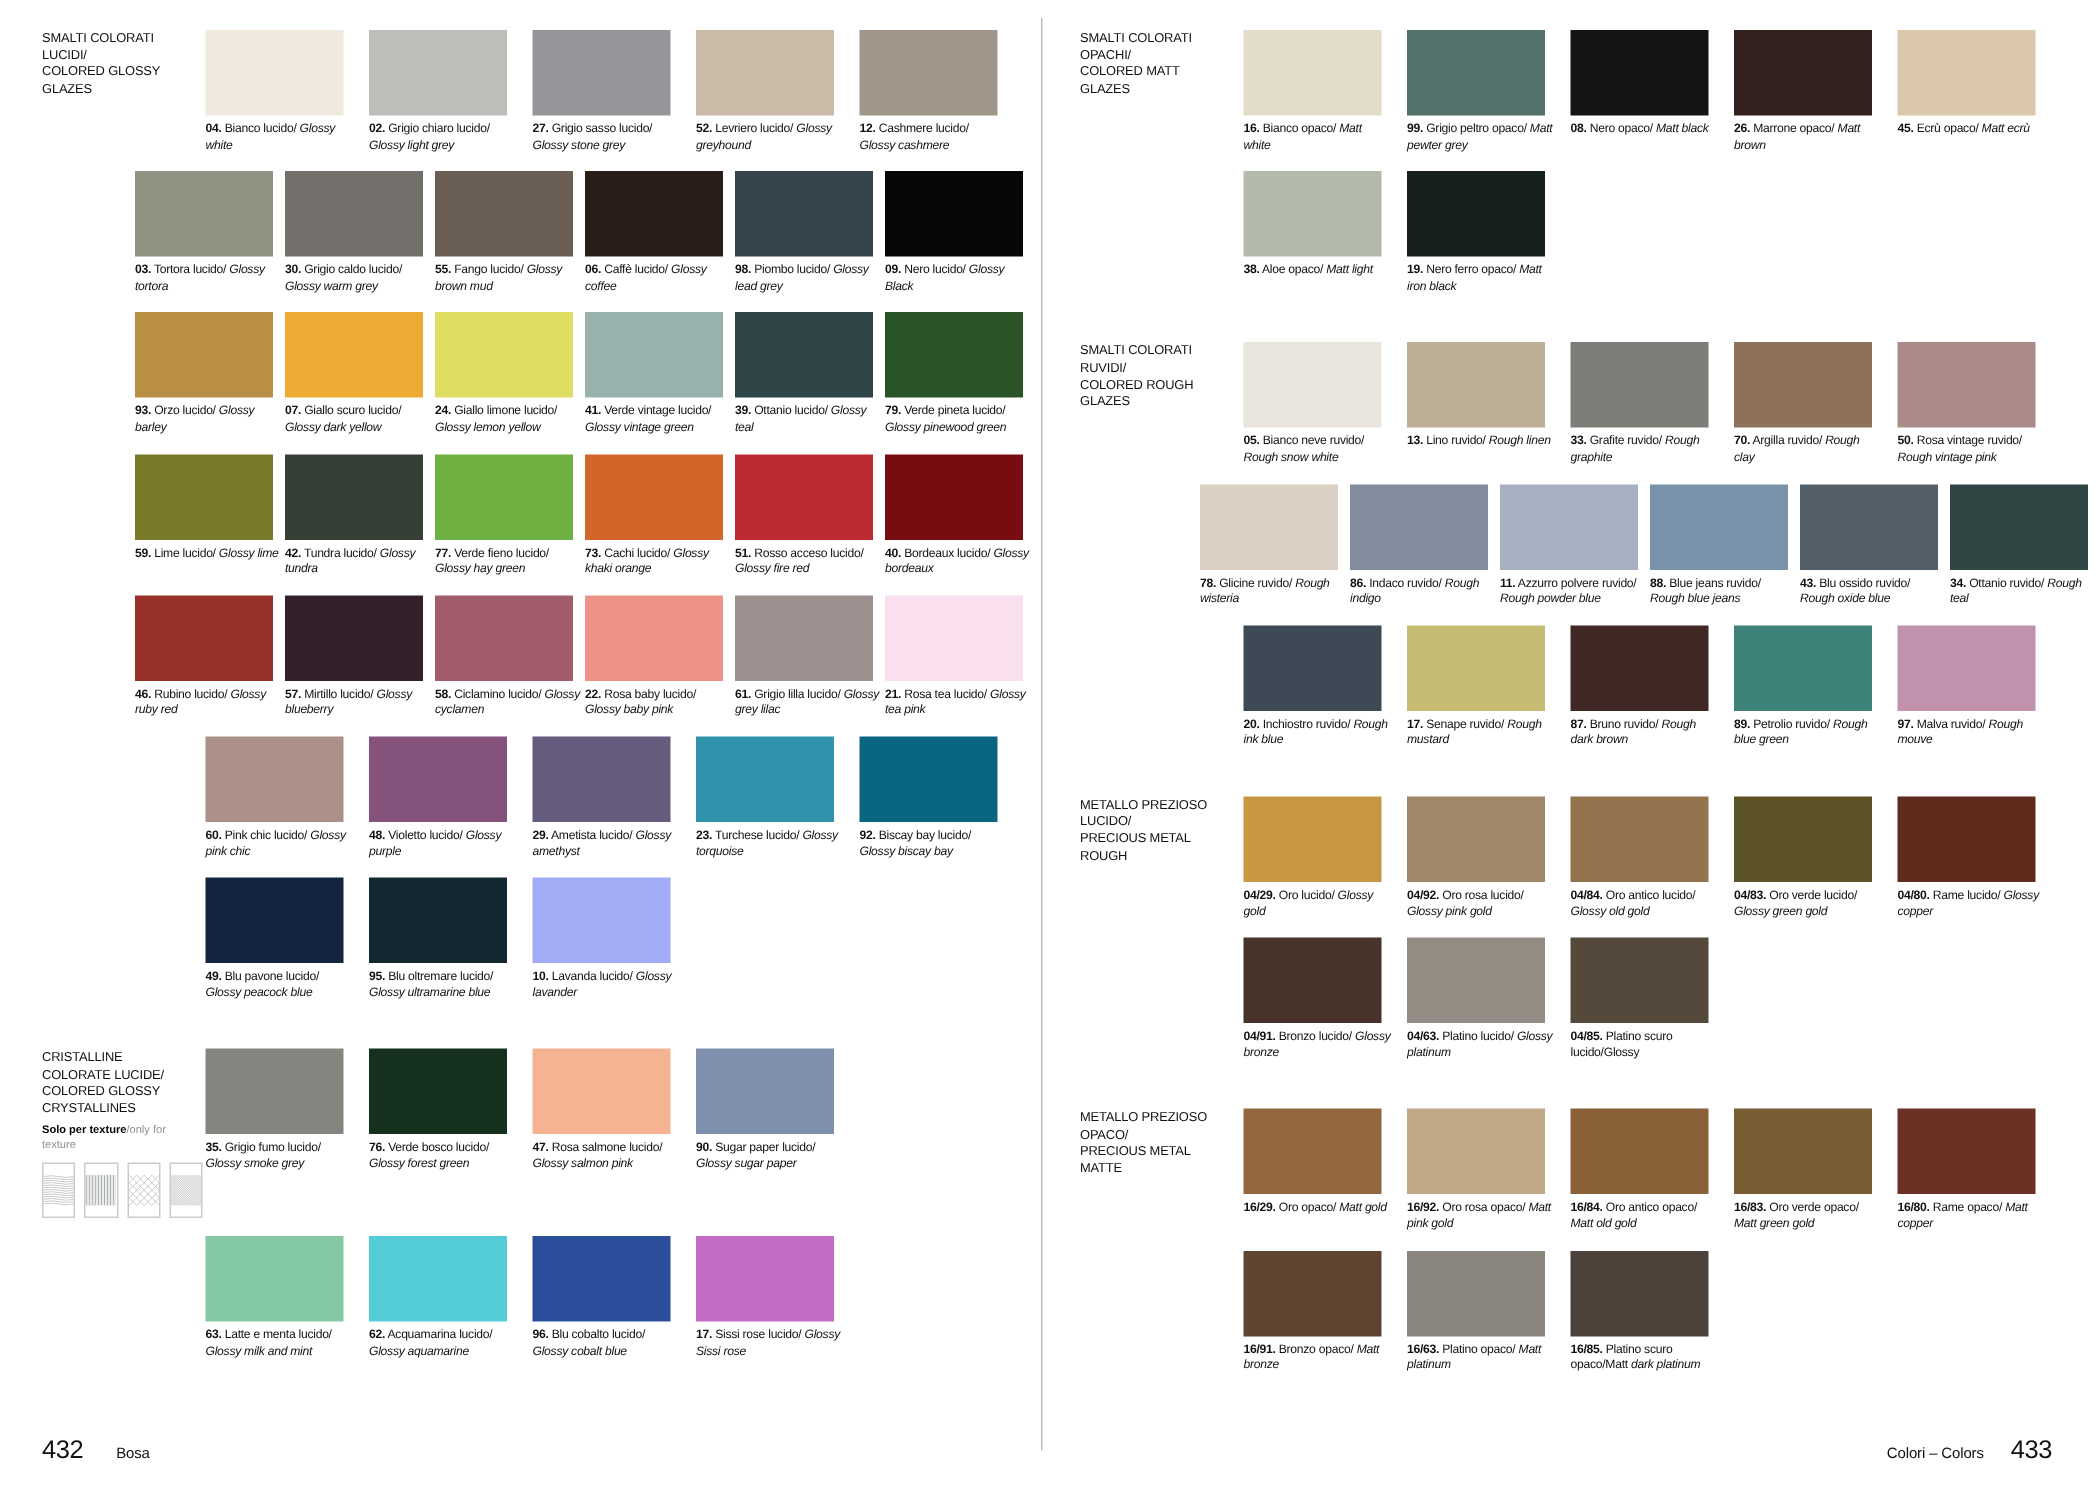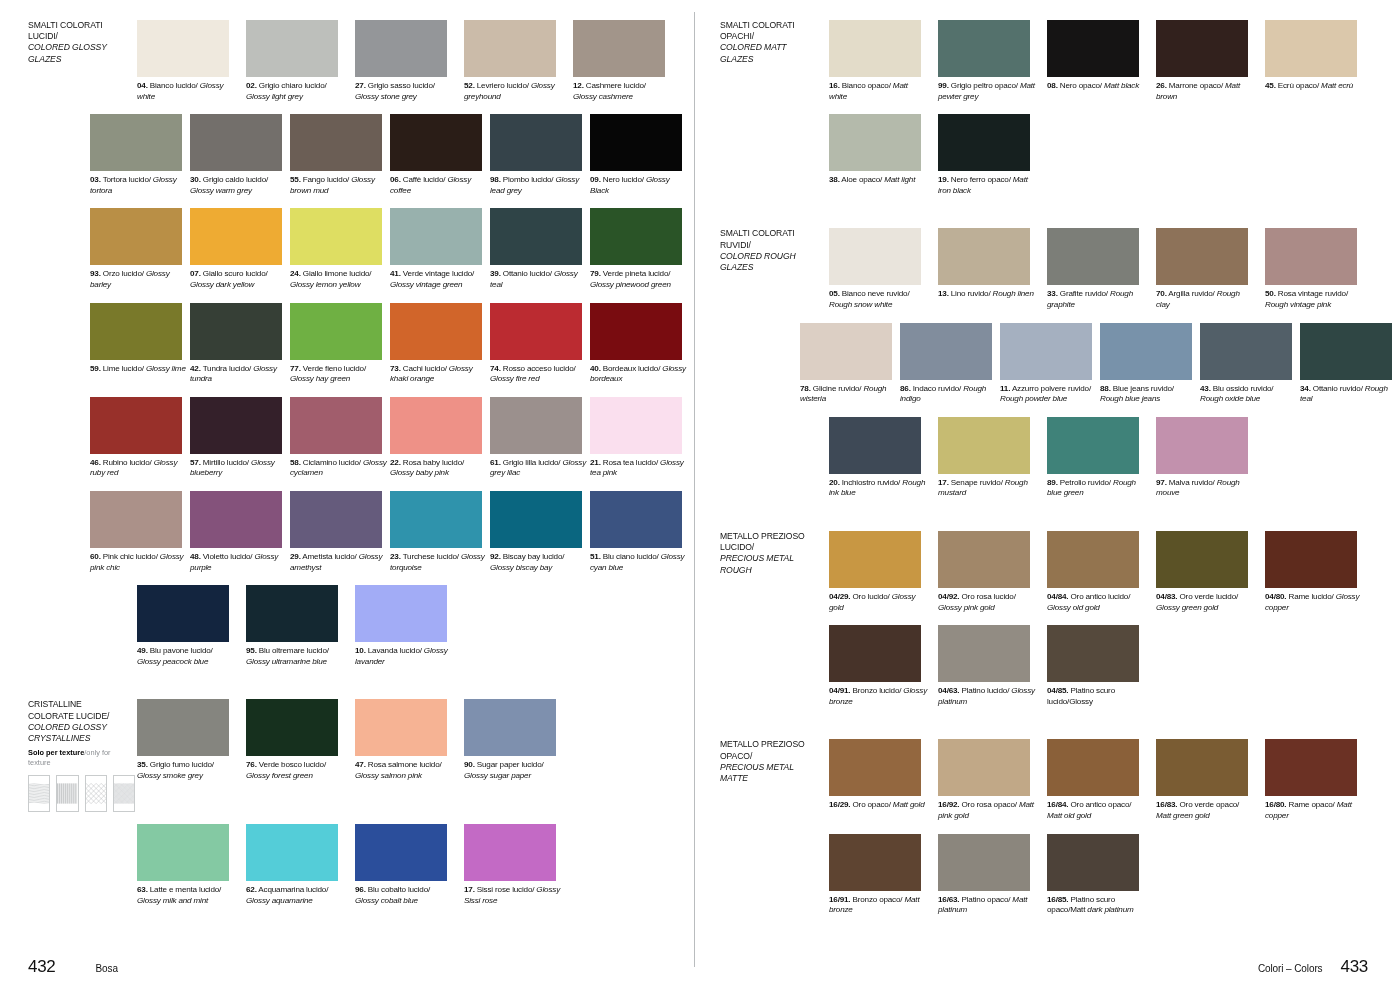--- a/index.html
+++ b/index.html
@@ -41,33 +41,33 @@
   .cap i { font-style: italic; }
 
   
   .sect-head {
     font-size: 8.6px;
     line-height: 11.2px;
     color: #111;
     letter-spacing: -0.1px;
     width: 100px;
   }
-  .sect-head .ita { font-style: italic; }
+  .sect-head .ita { }
   .sub-note { font-size: 7.4px; line-height: 10px; margin-top: 4px; }
   .sub-note b { font-weight: bold; }
   .sub-note span { color: #8d9094; }
 
   
   .tex-row { display: flex; gap: 6px; margin-top: 7px; }
   .tex { width: 37px; height: 37px; border: 1px solid #c9cccd; background: #fff; }
 
   
   .footer-left {
     position: absolute; left: 28px; bottom: 14px;
-    display: flex; align-items: baseline; gap: 40px;
+    display: flex; align-items: baseline; gap: 22px;
   }
   .footer-right {
     position: absolute; right: 32px; bottom: 14px;
     display: flex; align-items: baseline; gap: 18px;
   }
   .folio { font-size: 17px; color: #111; letter-spacing: -0.3px; }
   .runhead { font-size: 10px; color: #111; letter-spacing: -0.1px; }
 
   .vgap-sm { height: 12px; }
   .vgap-md { height: 20px; }
@@ -179,21 +179,21 @@
           <div class="cell">
       <span class="chip" style="background:#6fb043"></span>
       <div class="cap"><b>77.</b> Verde fieno lucido/ <i>Glossy hay green</i></div>
     </div>
           <div class="cell">
       <span class="chip" style="background:#d1652a"></span>
       <div class="cap"><b>73.</b> Cachi lucido/ <i>Glossy khaki orange</i></div>
     </div>
           <div class="cell">
       <span class="chip" style="background:#bb2b31"></span>
-      <div class="cap"><b>74.</b> Rosso acceso lucido/ <i>Glossy fire red</i></div>
+      <div class="cap"><b>51.</b> Rosso acceso lucido/ <i>Glossy fire red</i></div>
     </div>
           <div class="cell">
       <span class="chip" style="background:#790c10"></span>
       <div class="cap"><b>40.</b> Bordeaux lucido/ <i>Glossy bordeaux</i></div>
     </div>
         </div>
         <div class="vgap-sm"></div>
         <div class="row">
           <div class="cell"></div>
           <div class="cell">
@@ -236,24 +236,20 @@
       <span class="chip" style="background:#655b7c"></span>
       <div class="cap"><b>29.</b> Ametista lucido/ <i>Glossy amethyst</i></div>
     </div>
           <div class="cell">
       <span class="chip" style="background:#2f93ac"></span>
       <div class="cap"><b>23.</b> Turchese lucido/ <i>Glossy torquoise</i></div>
     </div>
           <div class="cell">
       <span class="chip" style="background:#0a6680"></span>
       <div class="cap"><b>92.</b> Biscay bay lucido/ <i>Glossy biscay bay</i></div>
-    </div>
-          <div class="cell">
-      <span class="chip" style="background:#3b5381"></span>
-      <div class="cap"><b>51.</b> Blu ciano lucido/ <i>Glossy cyan blue</i></div>
     </div>
         </div>
         <div class="vgap-sm"></div>
         <div class="row">
           <div class="cell"></div>
           <div class="cell">
       <span class="chip" style="background:#13253f"></span>
       <div class="cap"><b>49.</b> Blu pavone lucido/ <i>Glossy peacock blue</i></div>
     </div>
           <div class="cell">
@@ -592,20 +588,24 @@
           <div class="cell"></div>
           <div class="cell">
       <span class="chip" style="background:#3e4956"></span>
       <div class="cap"><b>20.</b> Inchiostro ruvido/ <i>Rough ink blue</i></div>
     </div>
           <div class="cell">
       <span class="chip" style="background:#c6bb72"></span>
       <div class="cap"><b>17.</b> Senape ruvido/ <i>Rough mustard</i></div>
     </div>
           <div class="cell">
+      <span class="chip" style="background:#402825"></span>
+      <div class="cap"><b>87.</b> Bruno ruvido/ <i>Rough dark brown</i></div>
+    </div>
+          <div class="cell">
       <span class="chip" style="background:#3f8279"></span>
       <div class="cap"><b>89.</b> Petrolio ruvido/ <i>Rough blue green</i></div>
     </div>
           <div class="cell">
       <span class="chip" style="background:#c291ad"></span>
       <div class="cap"><b>97.</b> Malva ruvido/ <i>Rough mouve</i></div>
     </div>
         </div>
         <div class="vgap-sm"></div>
         <div class="vgap-md"></div>

